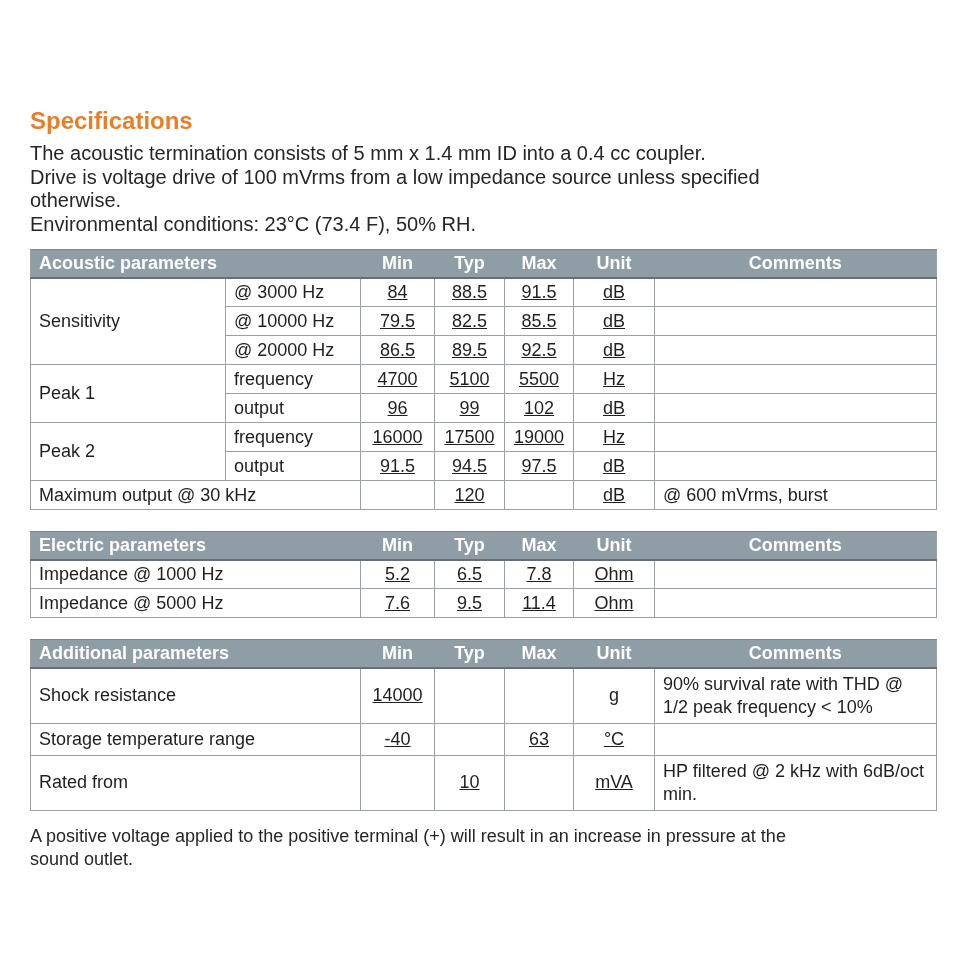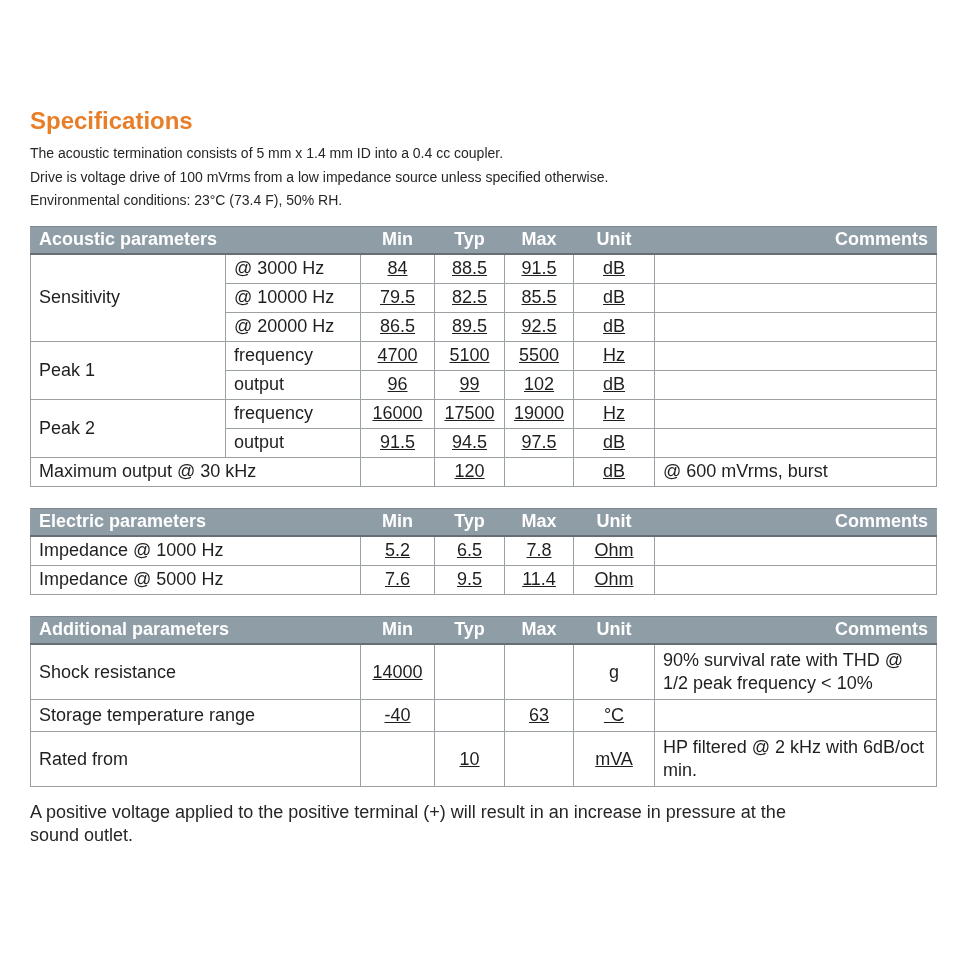--- a/index.html
+++ b/index.html
@@ -16,37 +16,37 @@
     width:960px;height:960px;background:#FFFFFF;
     font-family:"Liberation Sans", sans-serif;color:var(--text);
     overflow:hidden;
   }
   .page{width:832px;height:960px;padding:106px 24px 0 30px;}
   .page-title{
     font-size:24px;line-height:30px;font-weight:bold;
     color:var(--accent);margin:0 0 6px 0;
   }
   .intro p{
-    font-size:14px;line-height:23.5px;margin:0;color:#262626;
+    font-size:20px;line-height:23.5px;margin:0;color:#262626;
   }
   table.spec{
     border-collapse:collapse;table-layout:fixed;width:906px;
     margin-top:21px;font-size:18px;color:#1F1F1F;
     border:1px solid var(--border);
   }
   table.spec.first{margin-top:13px;}
   table.spec th{
     background:var(--head-bg);color:var(--head-text);
     font-weight:bold;height:28px;padding:0 8px;
     border-bottom:2px solid var(--head-underline);
     border-top:1px solid #7B868E;
   }
   th.h-title{text-align:left;}
   th.h-center{text-align:center;}
-  th.h-left{text-align:right;}
+  th.h-left{text-align:center;}
   table.spec td{
     border:1px solid var(--border);
     height:29px;padding:1px 8px;line-height:23px;
     vertical-align:middle;background:#FFFFFF;
   }
   td.c-param,td.c-sub,td.c-comment{text-align:left;}
   td.c-min,td.c-typ,td.c-max,td.c-unit{text-align:center;text-decoration:underline;}
   table.spec.roomy td{padding-top:4px;padding-bottom:4px;}
   .footer-note{
     font-size:18px;line-height:23px;margin:14px 0 0 0;color:#262626;

